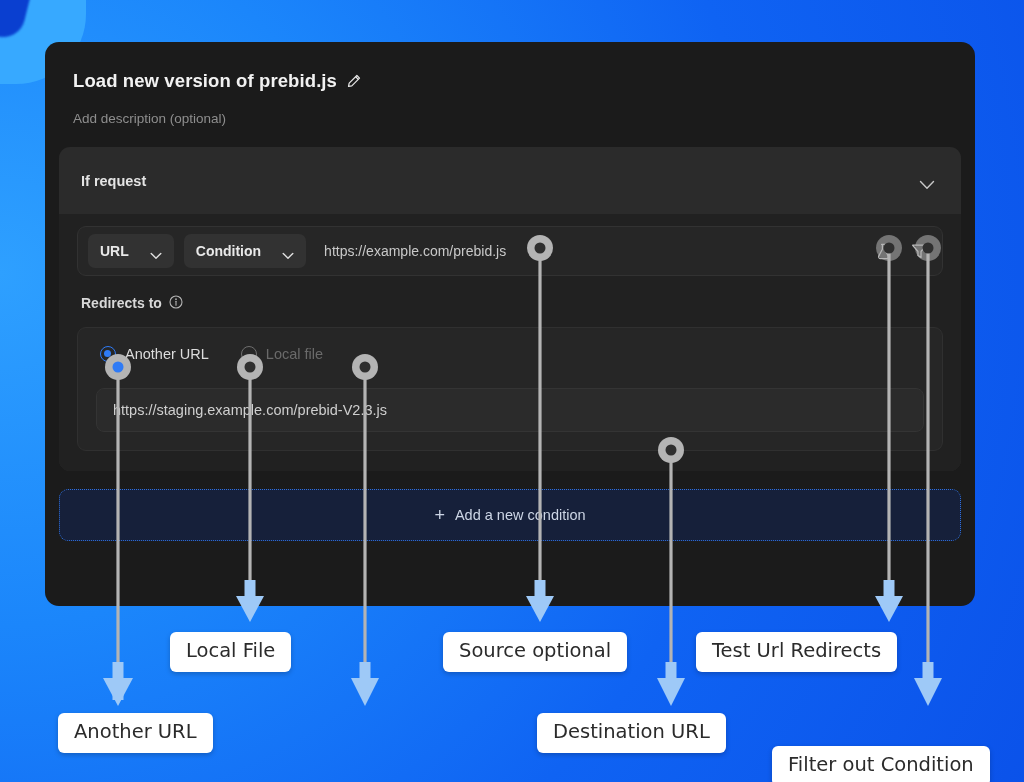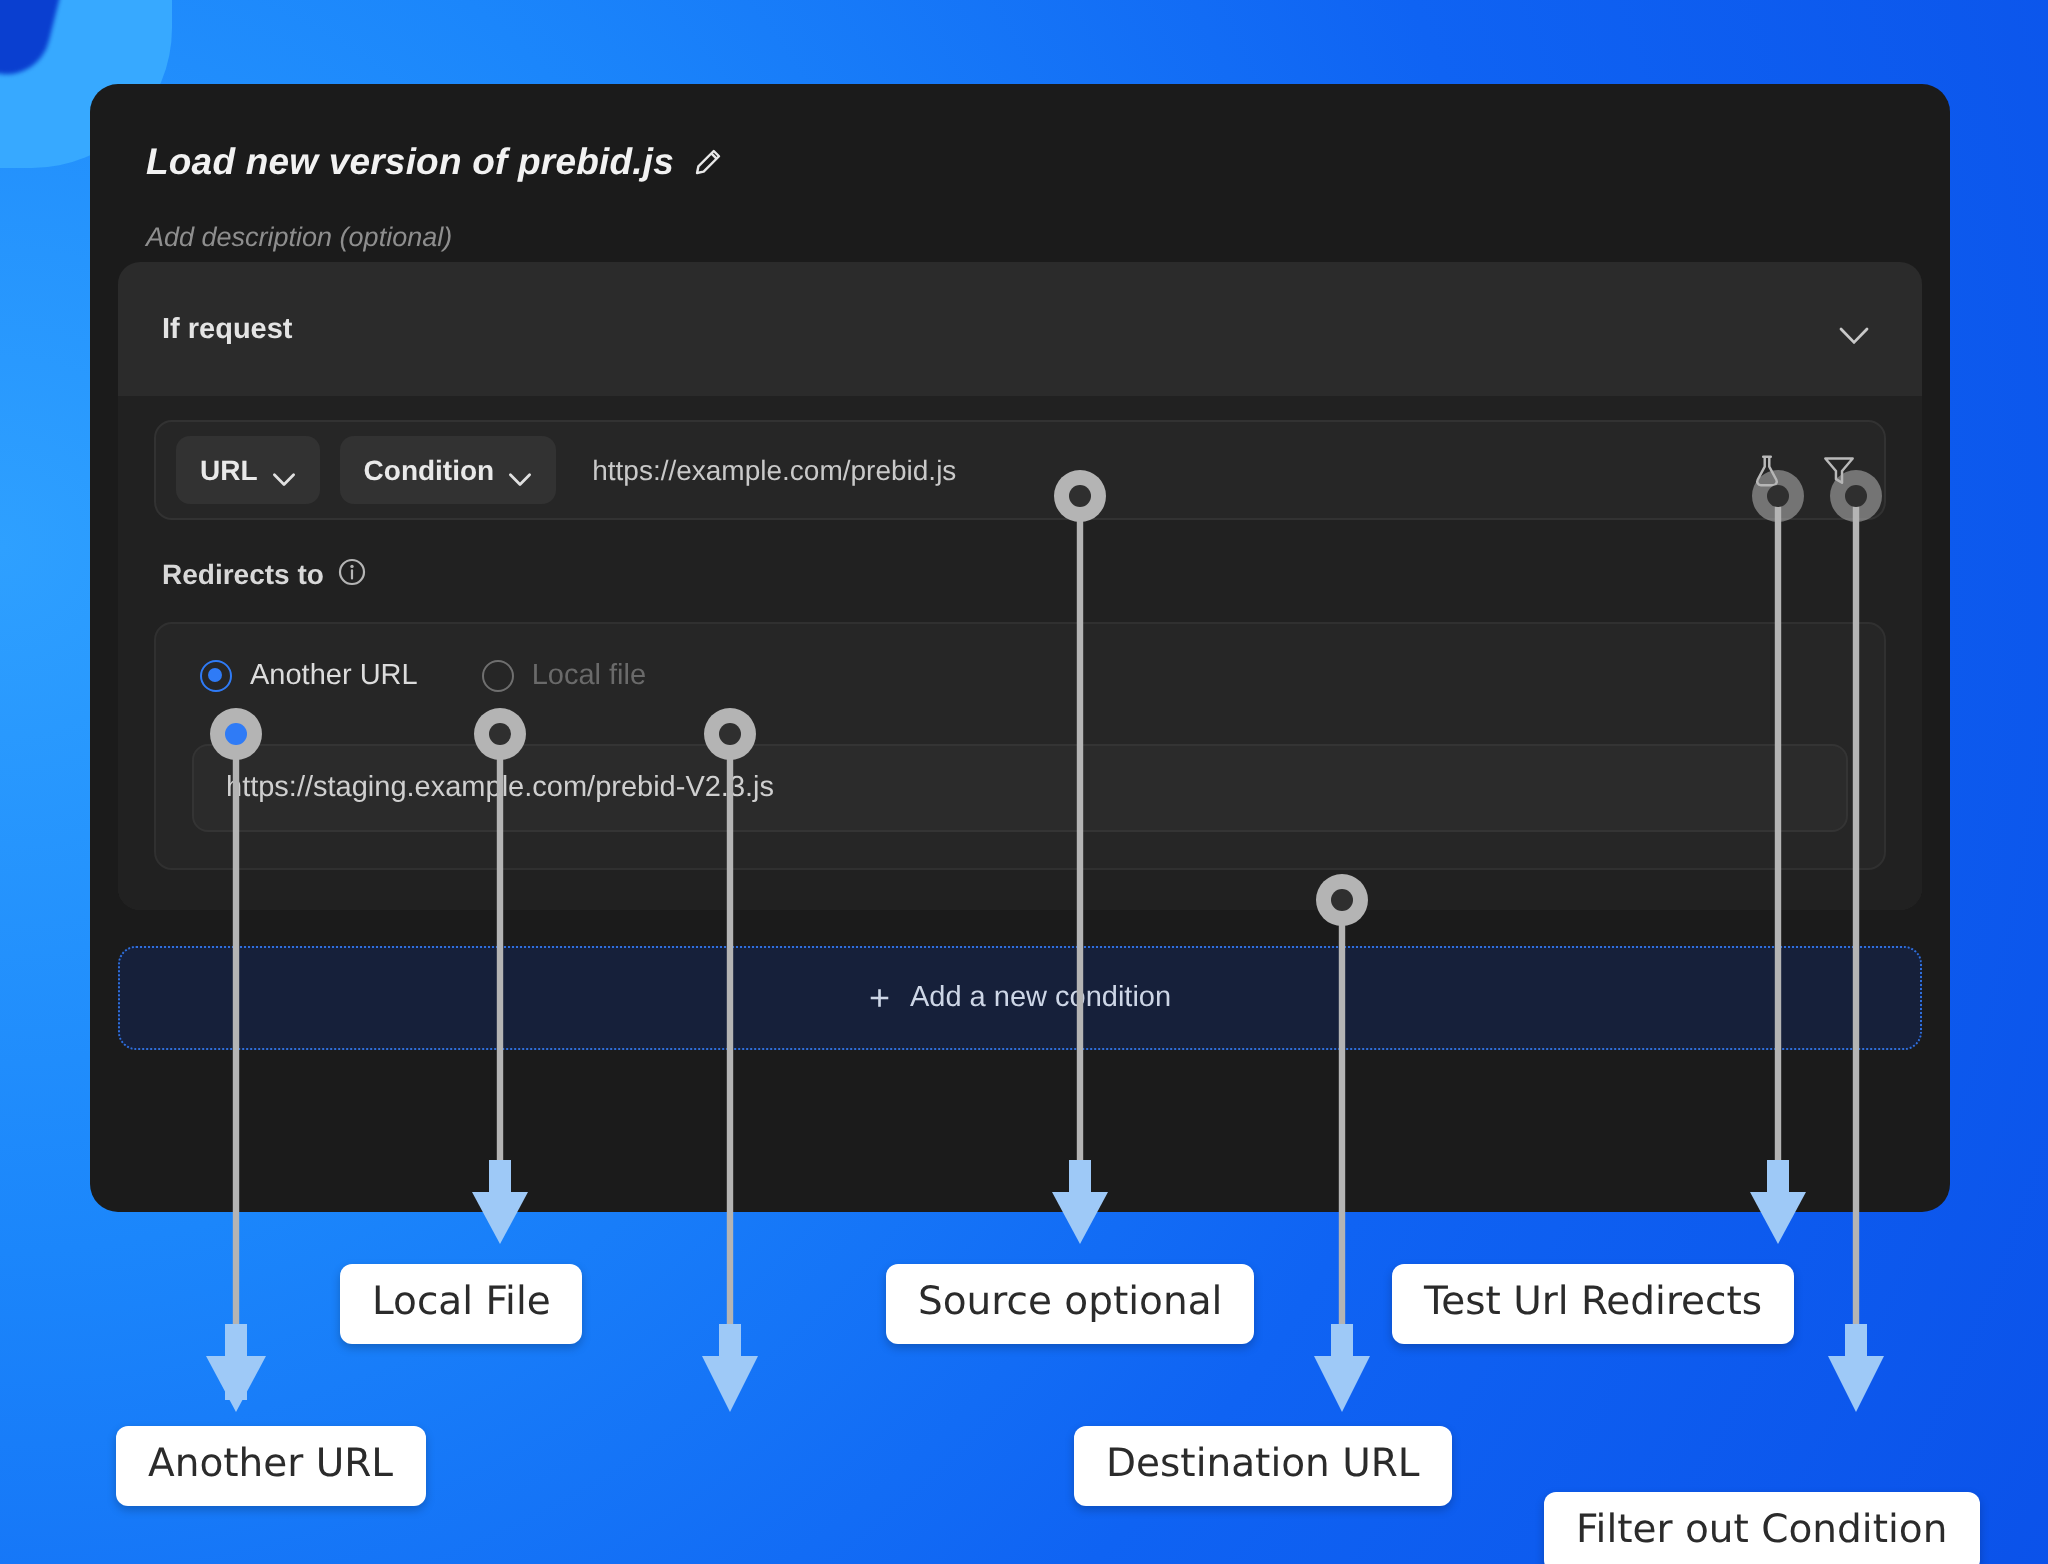--- a/index.html
+++ b/index.html
@@ -50,38 +50,38 @@
     position: absolute;
     left: 45px;
     top: 42px;
     width: 930px;
     height: 564px;
     background: #1b1b1b;
     border-radius: 14px;
     padding: 18px 14px 14px 14px;
   }
 
-  .win-header { padding: 10px 14px 4px 14px; font-style: italic; }
+  .win-header { padding: 10px 14px 4px 14px; }
   .win-title-row { display: flex; align-items: center; gap: 9px; }
   .win-title {
     color: #f2f2f2;
     font-size: 18.5px;
     font-weight: 700;
     letter-spacing: .1px;
   }
   .pencil-icon { width: 15px; height: 15px; display: block; }
   .win-desc {
     color: #8e8e8e;
     font-size: 13.5px;
     margin-top: 19px;
   }
 
   
   #rule-card {
-    margin-top: 1px;
+    margin-top: 17px;
     background: #2b2b2b;
     border-radius: 11px;
     overflow: hidden;
   }
   #if-request-header {
     height: 67px;
     display: flex;
     align-items: center;
     justify-content: space-between;
     padding: 0 26px 0 22px;
@@ -106,21 +106,21 @@
     gap: 10px;
     background: #262626;
     border: 1px solid #323232;
     border-radius: 9px;
     padding: 8px 10px;
     height: 50px;
   }
   .pill {
     display: flex;
     align-items: center;
-    gap: 7px;
+    gap: 21px;
     background: #323232;
     border-radius: 7px;
     height: 34px;
     padding: 0 12px;
     color: #e9e9e9;
     font-size: 14px;
     font-weight: 600;
     white-space: nowrap;
   }
   .pill .chev { width: 12px; height: 8px; display: block; }

